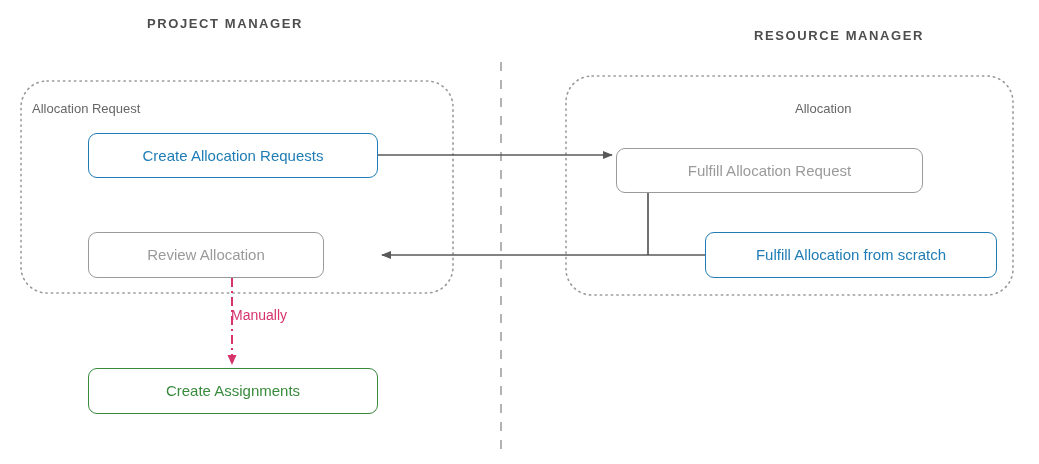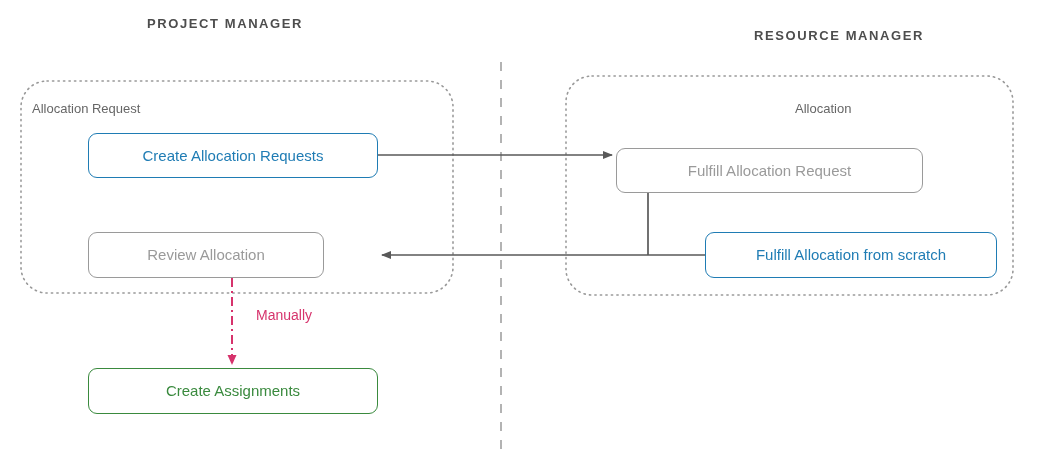--- a/index.html
+++ b/index.html
@@ -113,15 +113,15 @@
   <div class="node node-blue" style="left:88px; top:133px; width:290px; height:45px;">Create Allocation Requests</div>
 
   <div class="node node-grey" style="left:88px; top:232px; width:236px; height:46px;">Review Allocation</div>
 
   <div class="node node-green" style="left:88px; top:368px; width:290px; height:46px;">Create Assignments</div>
 
   <div class="node node-grey" style="left:616px; top:148px; width:307px; height:45px;">Fulfill Allocation Request</div>
 
   <div class="node node-blue" style="left:705px; top:232px; width:292px; height:46px;">Fulfill Allocation from scratch</div>
 
-  <div class="edge-label" style="left:256px; top:307px;">Manually</div>
+  <div class="edge-label" style="left:231px; top:307px;">Manually</div>
 
 </div>
 
 </body></html>

